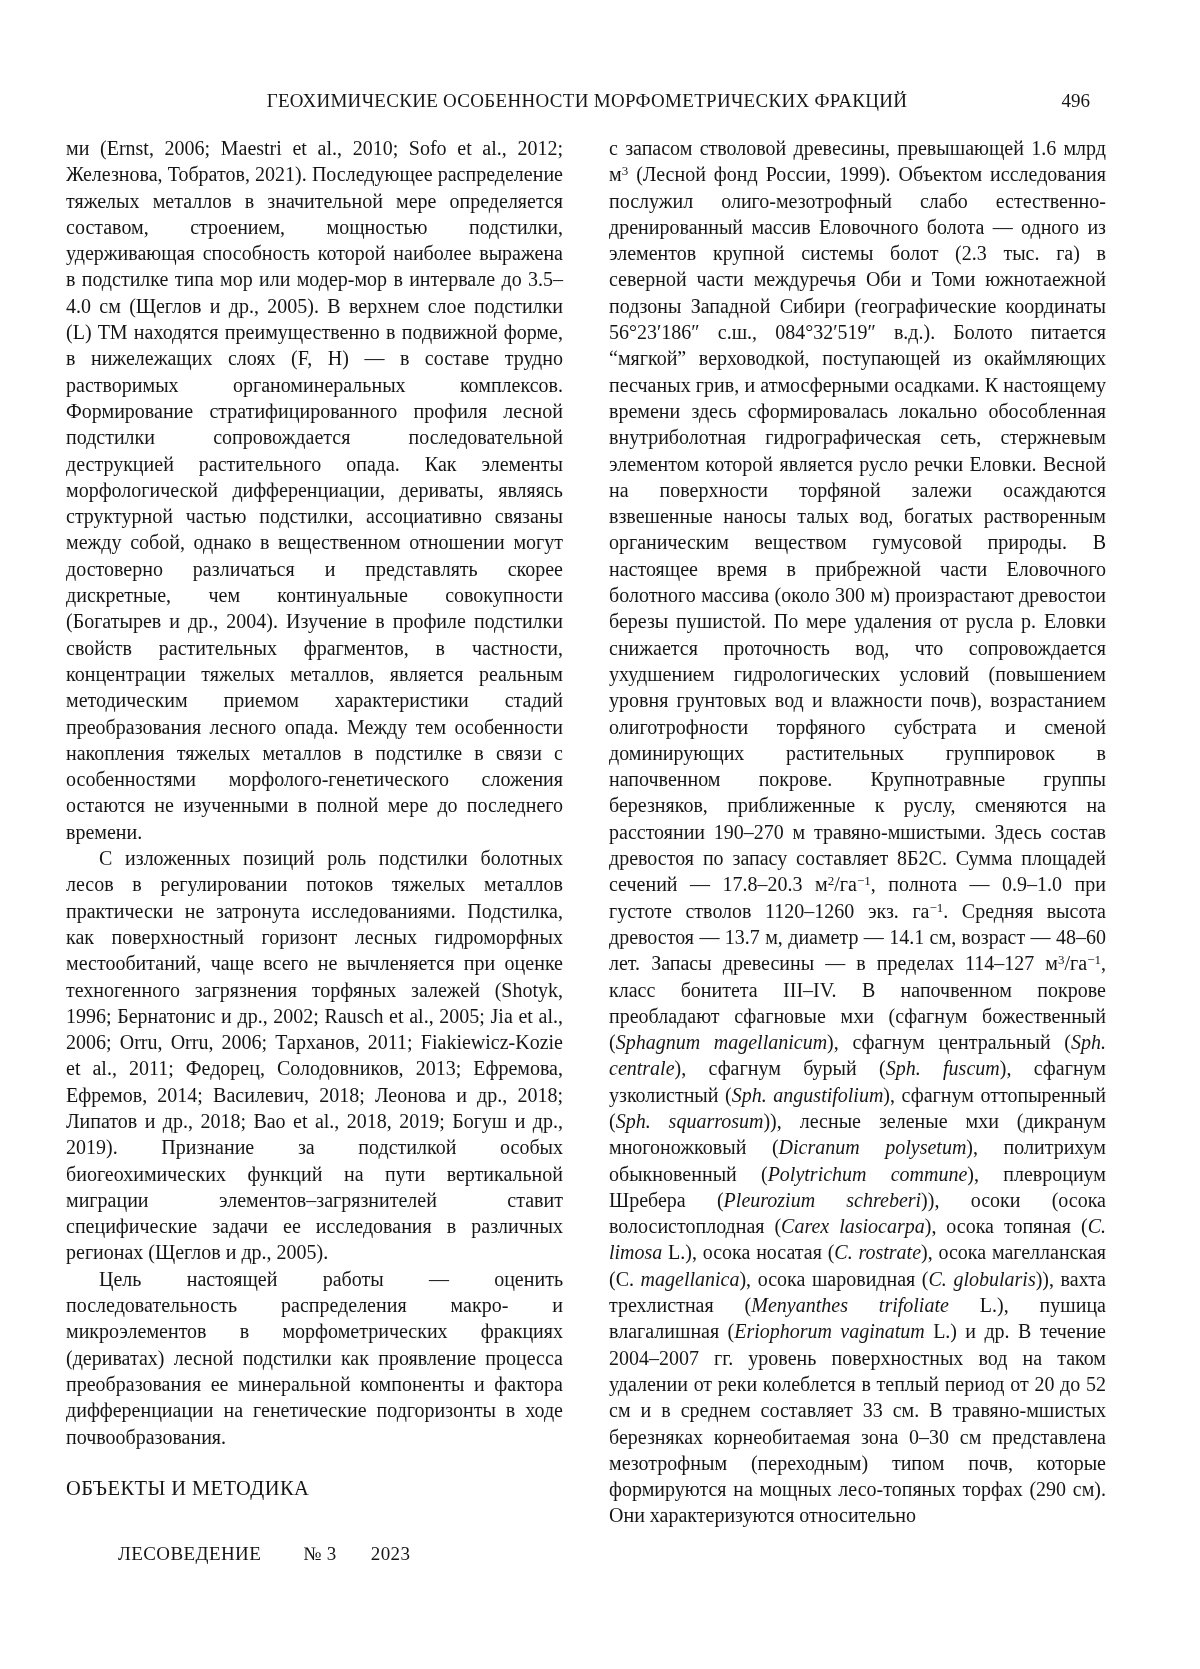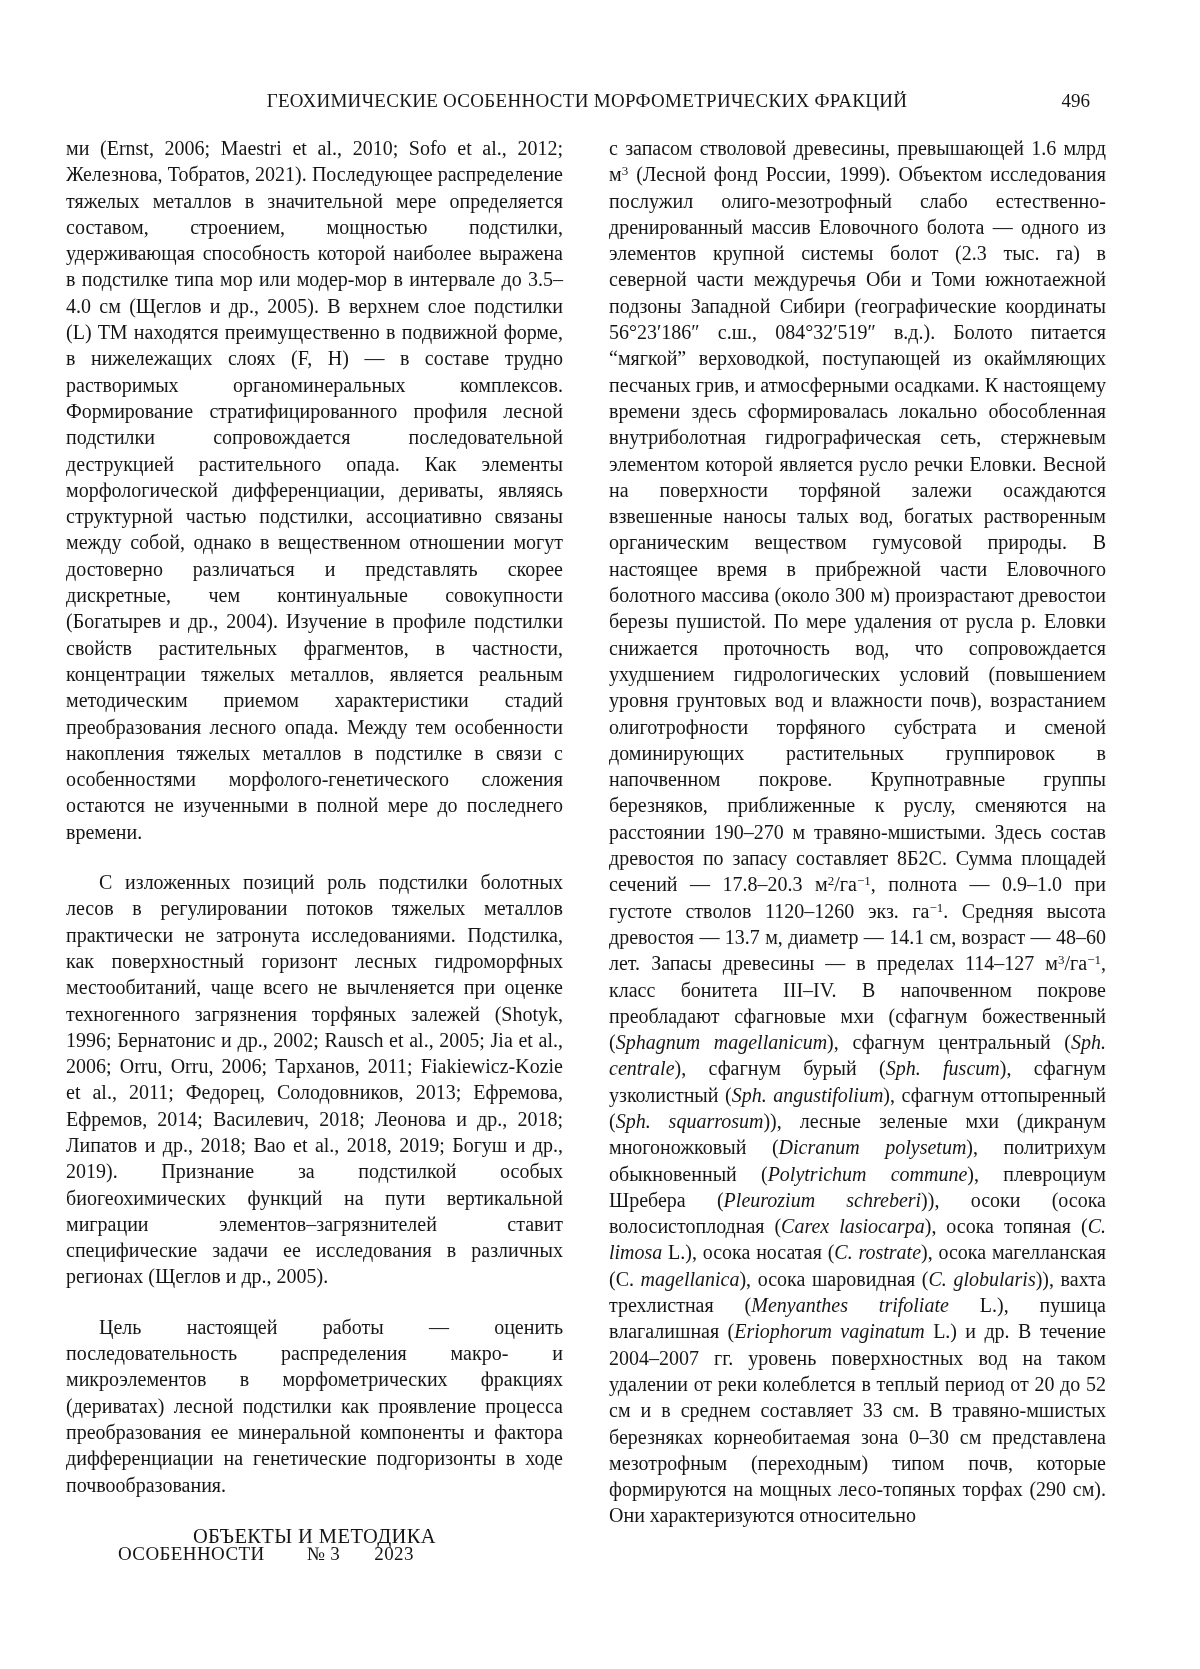--- a/index.html
+++ b/index.html
@@ -47,32 +47,32 @@
     flex: 0 0 497px;
   }
   .col p {
     margin: 0;
     font-size: 20px;
     line-height: 26.3px;
     text-align: justify;
     hyphens: auto;
     -webkit-hyphens: auto;
   }
-  .col p.indent { text-indent: 33px; margin-top: 24px; }
+  .col p.indent { text-indent: 33px; }
   .col sup {
     font-size: 13px;
     line-height: 0;
     vertical-align: 6px;
   }
   .section-heading {
     margin: 27px 0 13px 0;
     font-size: 20.5px;
     font-weight: 400;
     letter-spacing: 0.4px;
-    text-align: center;
+    text-align: left;
   }
   .footer {
     position: absolute;
     left: 118px;
     top: 1543px;
     font-size: 19px;
     letter-spacing: 0.4px;
     white-space: nowrap;
   }
   .footer .f-issue { margin-left: 42px; }
@@ -97,16 +97,16 @@
       <h2 class="section-heading">ОБЪЕКТЫ И МЕТОДИКА</h2>
     </div>
 
     <div class="col">
       <p>с запасом стволовой древесины, превышающей 1.6 млрд м<sup>3</sup> (Лесной фонд России, 1999). Объектом исследования послужил олиго-мезотрофный слабо естественно-дренированный массив Еловочного болота — одного из элементов крупной системы болот (2.3 тыс. га) в северной части междуречья Оби и Томи южнотаежной подзоны Западной Сибири (географические координаты 56°23′186″ с.ш., 084°32′519″ в.д.). Болото питается “мягкой” верховодкой, поступающей из окаймляющих песчаных грив, и атмосферными осадками. К настоящему времени здесь сформировалась локально обособленная внутриболотная гидрографическая сеть, стержневым элементом которой является русло речки Еловки. Весной на поверхности торфяной залежи осаждаются взвешенные наносы талых вод, богатых растворенным органическим веществом гумусовой природы. В настоящее время в прибрежной части Еловочного болотного массива (около 300 м) произрастают древостои березы пушистой. По мере удаления от русла р. Еловки снижается проточность вод, что сопровождается ухудшением гидрологических условий (повышением уровня грунтовых вод и влажности почв), возрастанием олиготрофности торфяного субстрата и сменой доминирующих растительных группировок в напочвенном покрове. Крупнотравные группы березняков, приближенные к руслу, сменяются на расстоянии 190–270 м травяно-мшистыми. Здесь состав древостоя по запасу составляет 8Б2С. Сумма площадей сечений — 17.8–20.3 м<sup>2</sup>/га<sup>−1</sup>, полнота — 0.9–1.0 при густоте стволов 1120–1260 экз. га<sup>−1</sup>. Средняя высота древостоя — 13.7 м, диаметр — 14.1 см, возраст — 48–60 лет. Запасы древесины — в пределах 114–127 м<sup>3</sup>/га<sup>−1</sup>, класс бонитета III–IV. В напочвенном покрове преобладают сфагновые мхи (сфагнум божественный (<i>Sphagnum magellanicum</i>), сфагнум центральный (<i>Sph. centrale</i>), сфагнум бурый (<i>Sph. fuscum</i>), сфагнум узколистный (<i>Sph. angustifolium</i>), сфагнум оттопыренный (<i>Sph. squarrosum</i>)), лесные зеленые мхи (дикранум многоножковый (<i>Dicranum polysetum</i>), политрихум обыкновенный (<i>Polytrichum commune</i>), плевроциум Шребера (<i>Pleurozium schreberi</i>)), осоки (осока волосистоплодная (<i>Carex lasiocarpa</i>), осока топяная (<i>C. limosa</i> L.), осока носатая (<i>C. rostrate</i>), осока магелланская (C. <i>magellanica</i>), осока шаровидная (<i>C. globularis</i>)), вахта трехлистная (<i>Menyanthes trifoliate</i> L.), пушица влагалишная (<i>Eriophorum vaginatum</i> L.) и др. В течение 2004–2007 гг. уровень поверхностных вод на таком удалении от реки колеблется в теплый период от 20 до 52 см и в среднем составляет 33 см. В травяно-мшистых березняках корнеобитаемая зона 0–30 см представлена мезотрофным (переходным) типом почв, которые формируются на мощных лесо-топяных торфах (290 см). Они характеризуются относительно</p>
     </div>
 
   </div>
 
   <div class="footer">
-    <span class="f-journal">ОСОБЕННОСТИ</span><span class="f-issue">№ 3</span><span class="f-year">2023</span>
+    <span class="f-journal">ЛЕСОВЕДЕНИЕ</span><span class="f-issue">№ 3</span><span class="f-year">2023</span>
   </div>
 
 </div>
 
 </body></html>

